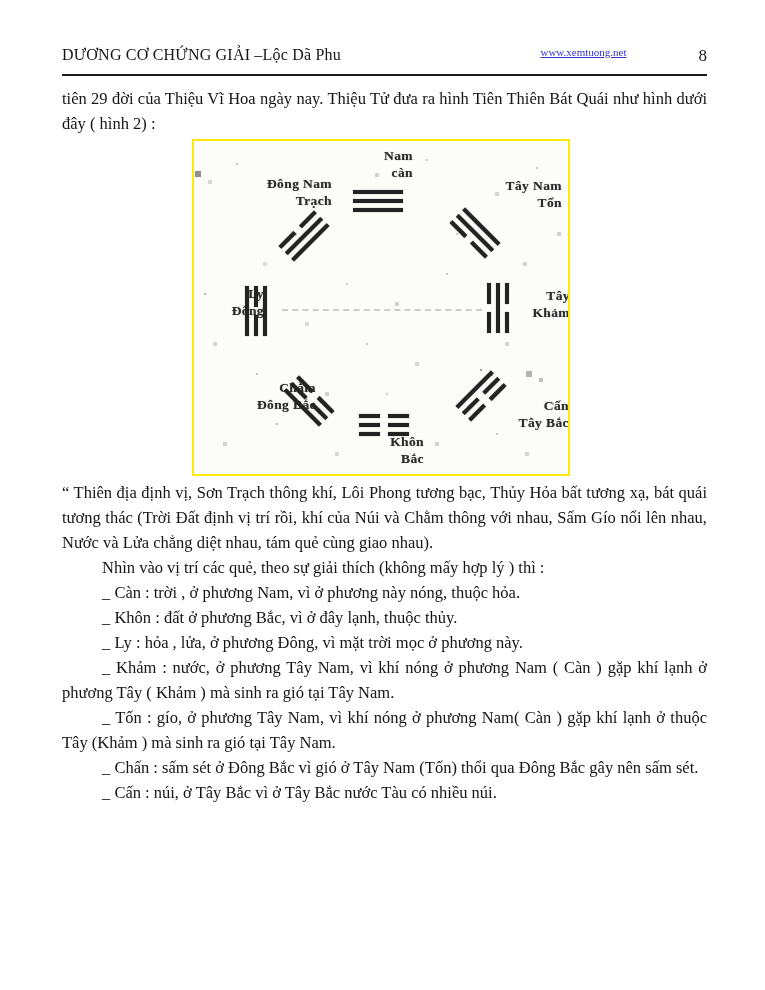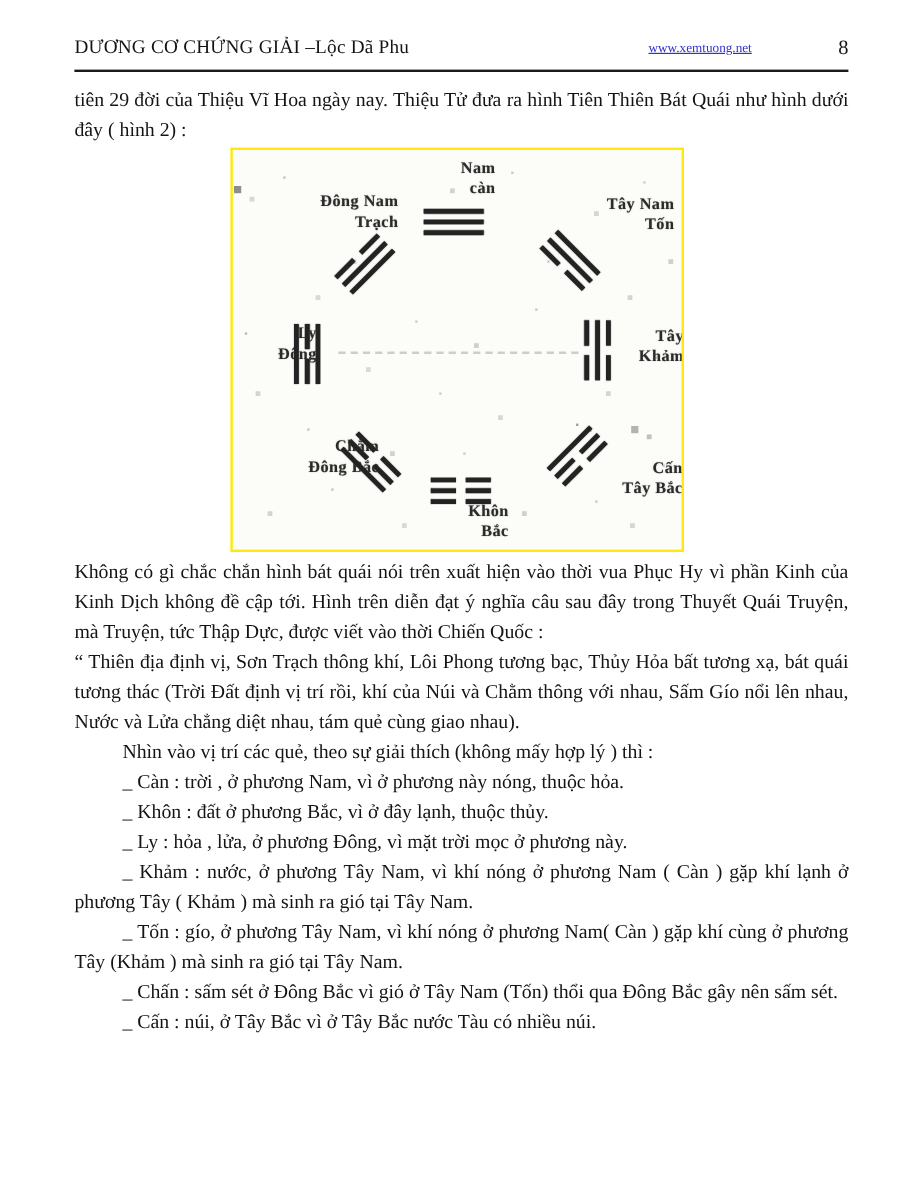--- a/index.html
+++ b/index.html
@@ -4,21 +4,21 @@
 <style>
   * { margin:0; padding:0; box-sizing:border-box; }
   html,body { background:#ffffff; }
   .page {
     position:relative; width:765px; height:990px; background:#ffffff;
     font-family:"Liberation Serif", serif; color:#141414; overflow:hidden;
   }
   .content { padding:0 58px 0 62px; }
 
   
-  .header { display:flex; align-items:center; padding-top:30px; font-size:16px; }
+  .header { display:flex; align-items:flex-start; padding-top:46px; font-size:16px; }
   .doc-title { flex:1; letter-spacing:0.2px; white-space:nowrap; }
   .site-link { color:#3333cc; text-decoration:underline; cursor:pointer; font-size:11px; }
   .page-num { margin-left:72px; font-size:17px; }
   .rule { border-bottom:2px solid #1a1a1a; margin-top:8px; }
 
   
   .bodytext { margin-top:10px; font-size:16.5px; line-height:25px; }
   .bodytext p { text-align:justify; }
   .bodytext p.indent { text-indent:40px; }
 
@@ -223,26 +223,25 @@
               <div class="seg half"></div>
               <div class="seg half"></div>
             </div>
             <div class="row">
               <div class="seg half"></div>
               <div class="seg half"></div>
             </div>
           </div>
       </div>
 
-      <p>Không có gì chắc chắn hình bát quái nói trên xuất hiện vào thời vua Phục Hy vì phần Kinh của Kinh Dịch không đề cập tới. Hình trên diễn đạt ý nghĩa câu sau đây trong Thuyết Quái Truyện, mà Truyện, tức Thập Dực, được viết vào thời Chiến Quốc :</p>
       <p>“ Thiên địa định vị, Sơn Trạch thông khí, Lôi Phong tương bạc, Thủy Hỏa bất tương xạ, bát quái tương thác (Trời Đất định vị trí rồi, khí của Núi và Chằm thông với nhau, Sấm Gío nổi lên nhau, Nước và Lửa chẳng diệt nhau, tám quẻ cùng giao nhau).</p>
       <p class="indent">Nhìn vào vị trí các quẻ, theo sự giải thích (không mấy hợp lý ) thì :</p>
       <p class="indent">_ Càn : trời , ở phương Nam, vì ở phương này nóng, thuộc hỏa.</p>
       <p class="indent">_ Khôn : đất ở phương Bắc, vì ở đây lạnh, thuộc thủy.</p>
       <p class="indent">_ Ly : hỏa , lửa, ở phương Đông, vì mặt trời mọc ở phương này.</p>
       <p class="indent">_ Khảm : nước, ở phương Tây Nam, vì khí nóng ở phương Nam ( Càn ) gặp khí lạnh ở phương Tây ( Khảm ) mà sinh ra gió tại Tây Nam.</p>
-      <p class="indent">_ Tốn : gío, ở phương Tây Nam, vì khí nóng ở phương Nam( Càn ) gặp khí cùng ở phương Tây (Khảm ) mà sinh ra gió tại Tây Nam.</p>
+      <p class="indent">_ Tốn : gío, ở phương Tây Nam, vì khí nóng ở phương Nam( Càn ) gặp khí lạnh ở thuộc Tây (Khảm ) mà sinh ra gió tại Tây Nam.</p>
       <p class="indent">_ Chấn : sấm sét ở Đông Bắc vì gió ở Tây Nam (Tốn) thổi qua Đông Bắc gây nên sấm sét.</p>
       <p class="indent">_ Cấn : núi, ở Tây Bắc vì ở Tây Bắc nước Tàu có nhiều núi.</p>
     </div>
 
   </div>
 </div>
 
 </body></html>

